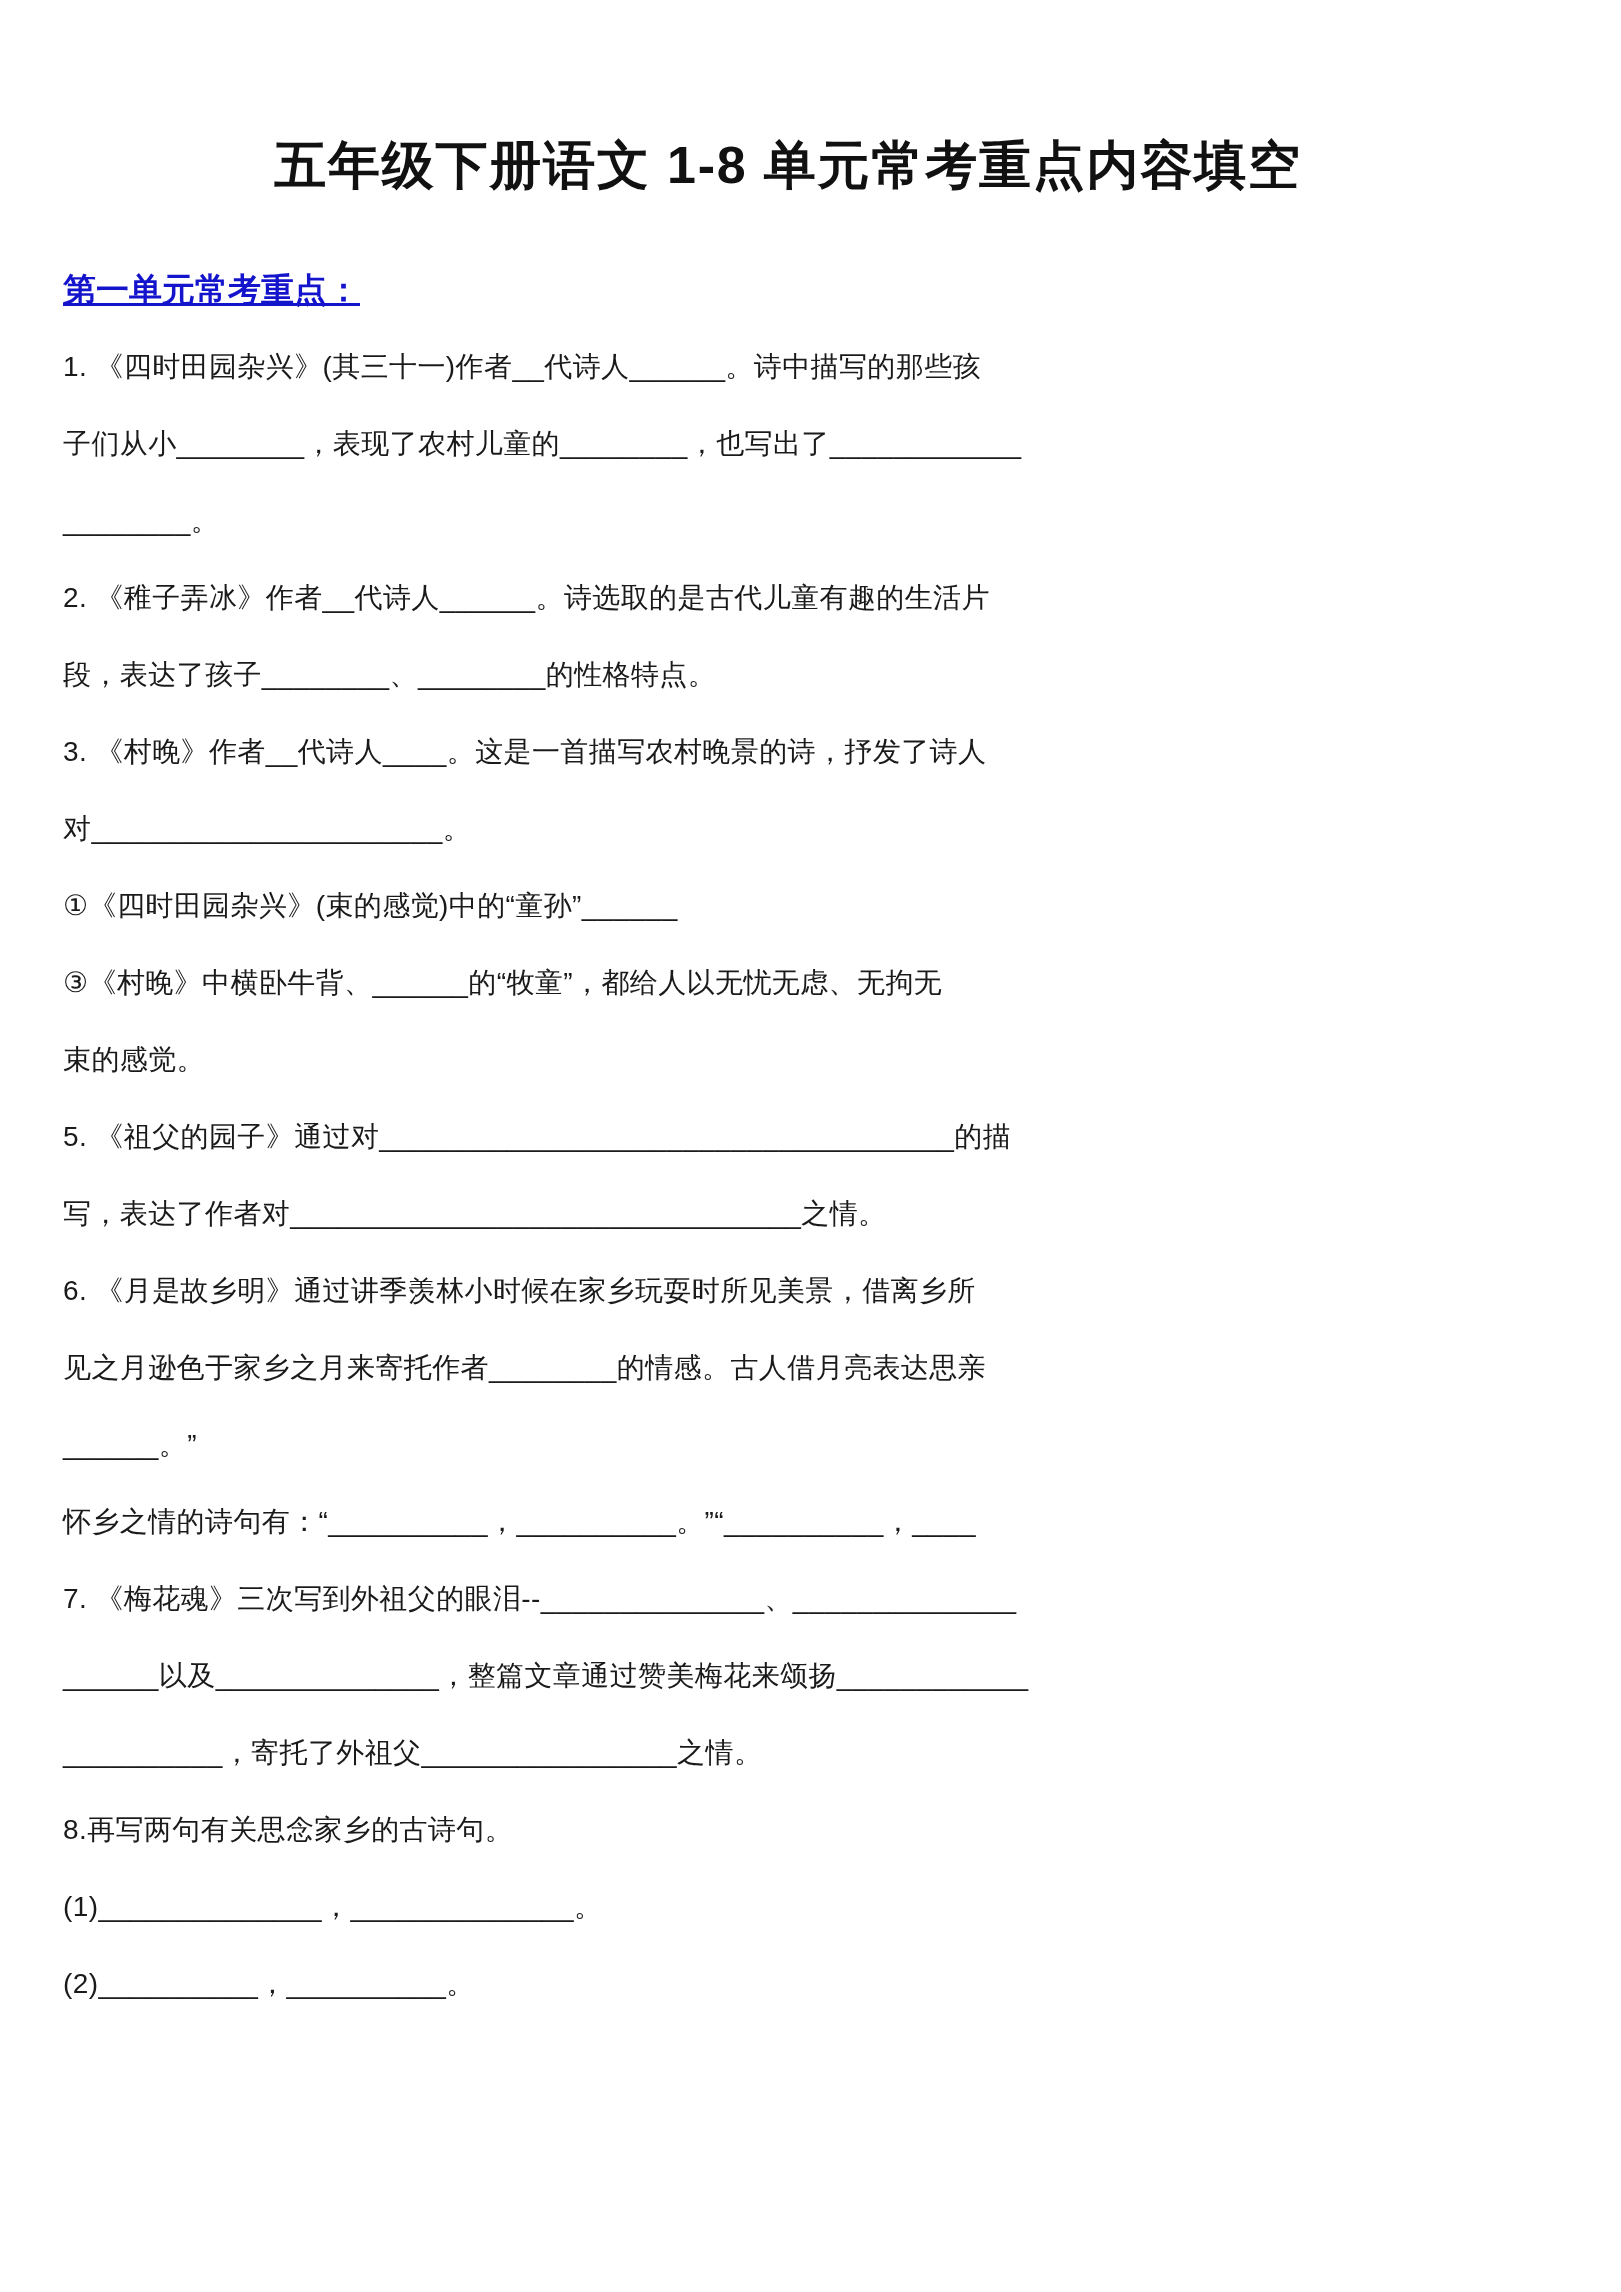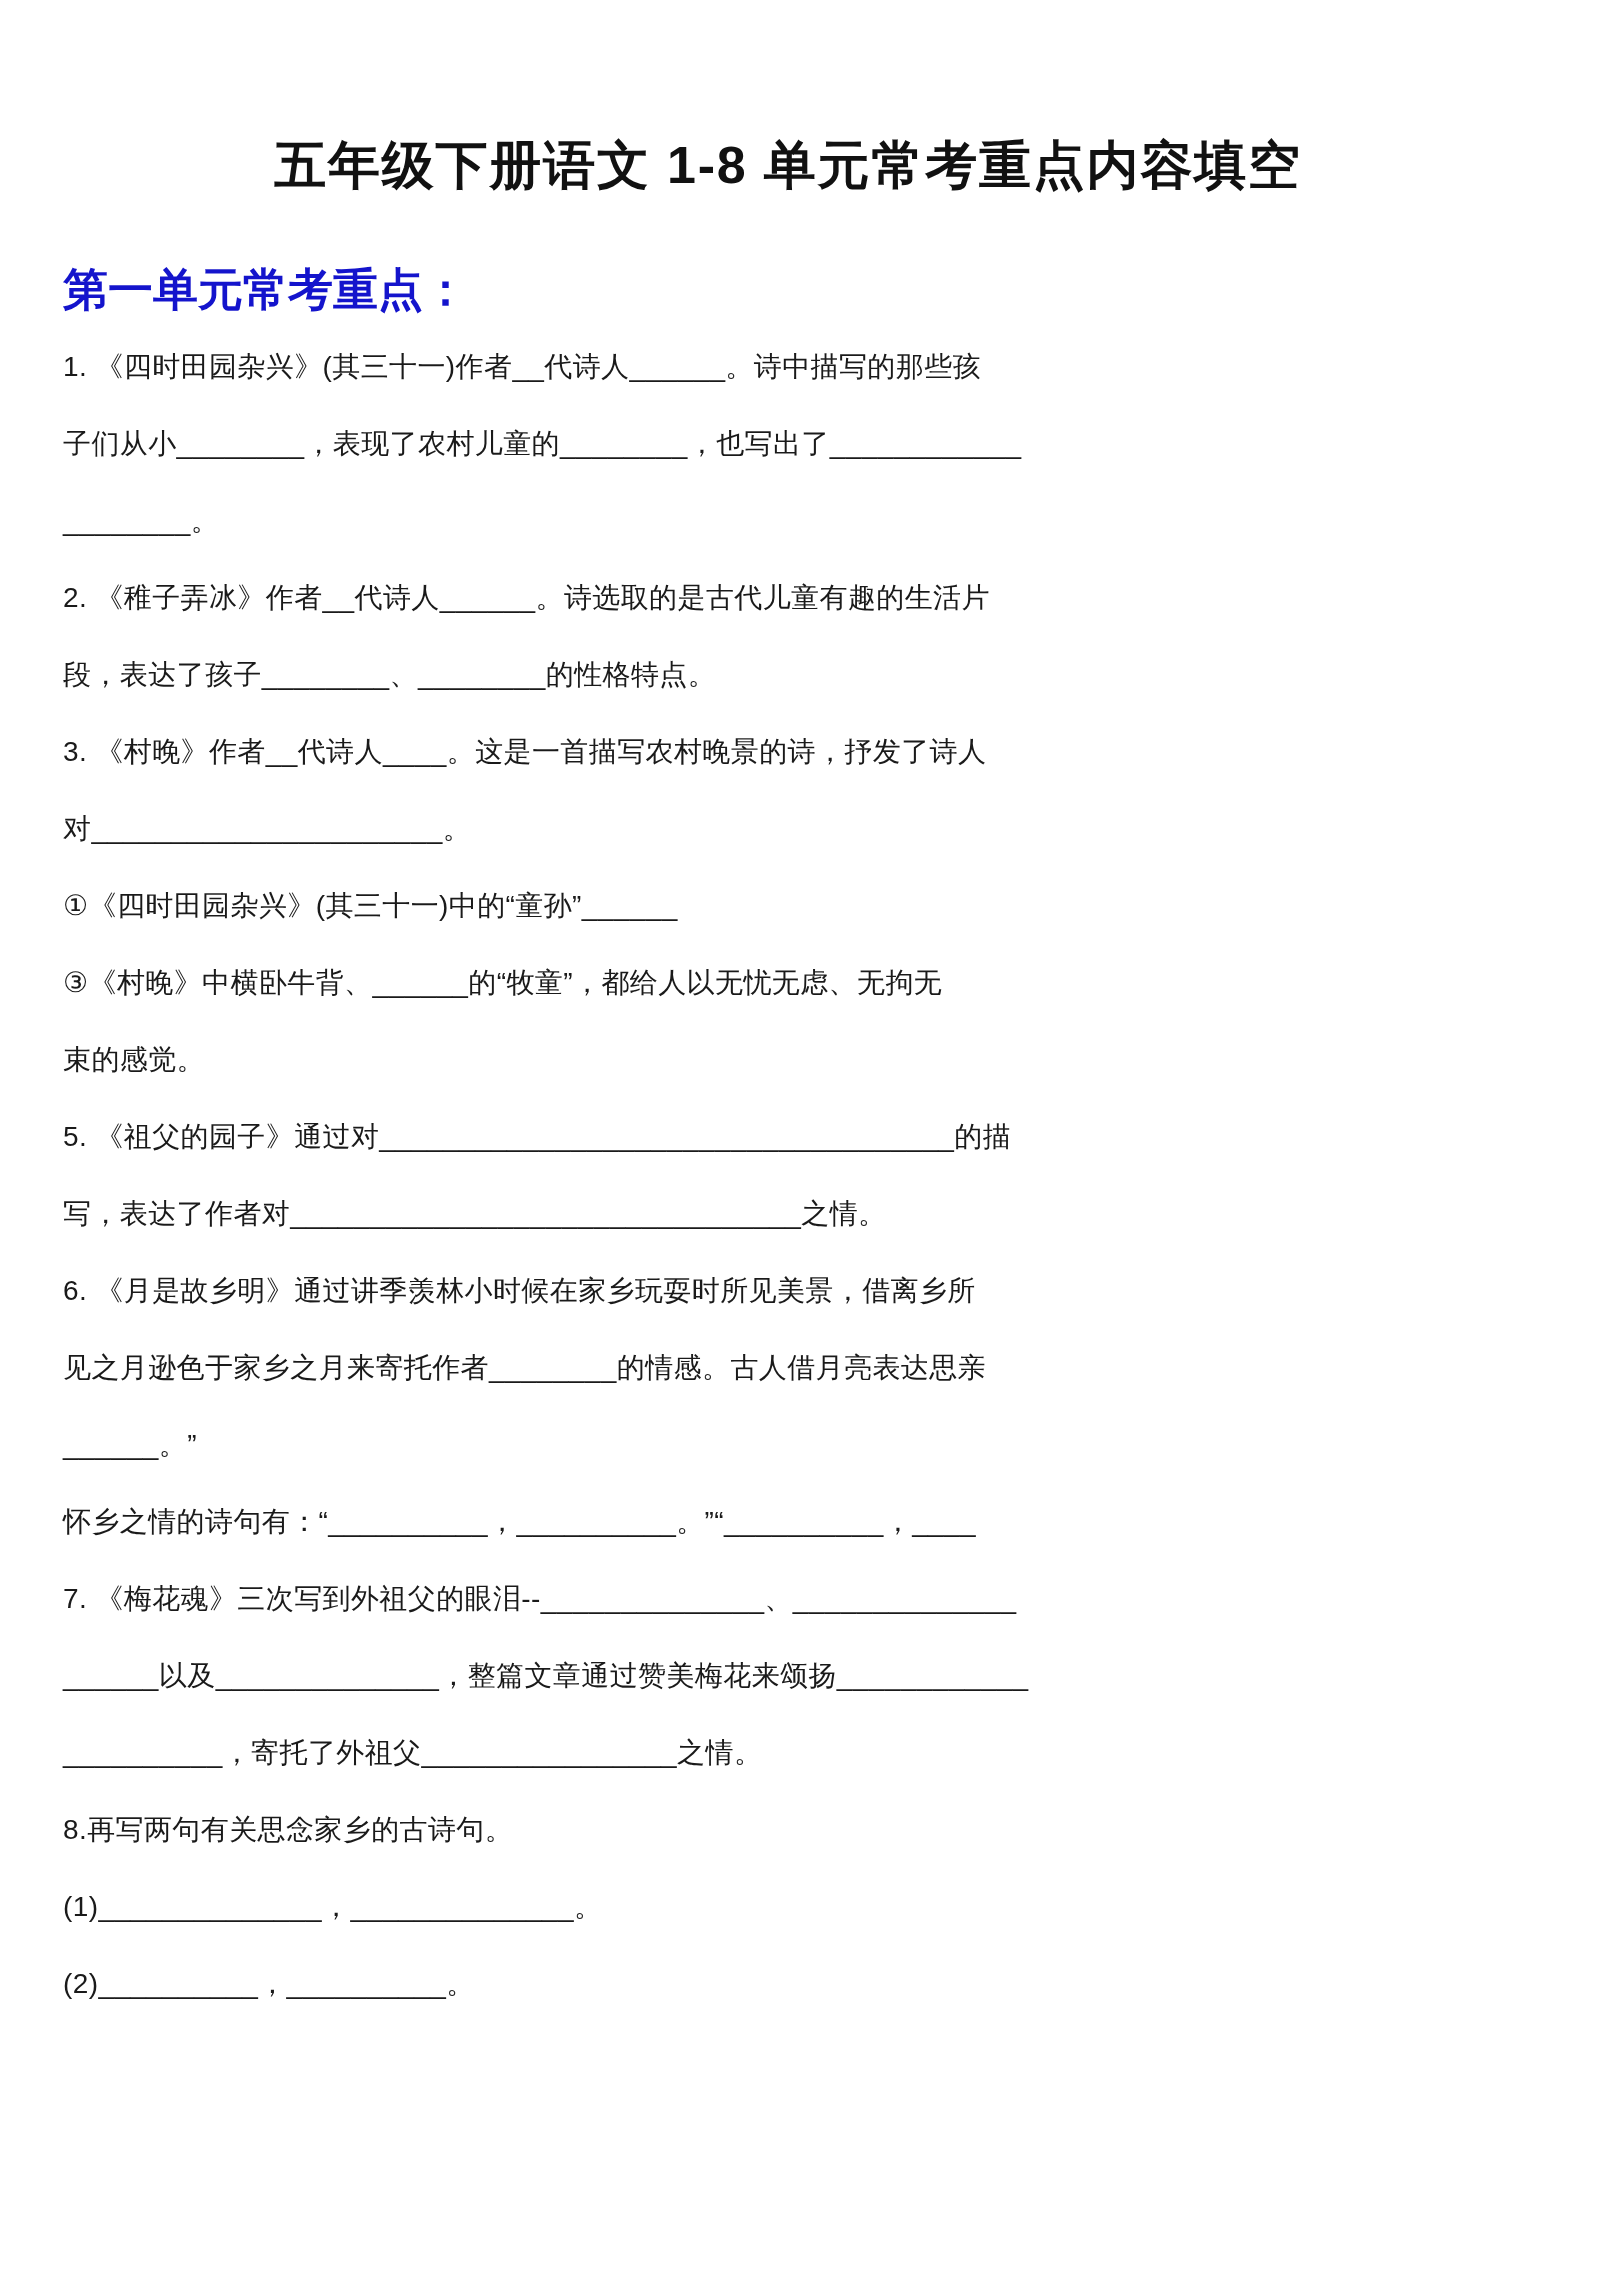--- a/index.html
+++ b/index.html
@@ -25,26 +25,27 @@
     padding-top: 134px;
     text-align: center;
     font-size: 52px;
     font-weight: bold;
     letter-spacing: 1.8px;
     color: #111111;
     line-height: 1.2;
   }
   .heading {
     margin-top: 56px;
-    font-size: 45px;
+    font-size: 33px;
     font-weight: bold;
     color: #1414cc;
     line-height: 76px;
     height: 76px;
     white-space: nowrap;
+    text-decoration: underline;
   }
   .content {
     margin-top: 0;
   }
   .line {
     font-size: 28px;
     line-height: 77px;
     height: 77px;
     white-space: nowrap;
     color: #1a1a1a;
@@ -58,21 +59,21 @@
   <h1 class="title">五年级下册语文 1-8 单元常考重点内容填空</h1>
   <div class="heading" style="color: rgb(20, 20, 204);">第一单元常考重点：</div>
   <div class="content" id="lines-container">
       <div class="line">1. 《四时田园杂兴》(其三十一)作者__代诗人______。诗中描写的那些孩</div>
       <div class="line">子们从小________，表现了农村儿童的________，也写出了____________</div>
       <div class="line">________。</div>
       <div class="line">2. 《稚子弄冰》作者__代诗人______。诗选取的是古代儿童有趣的生活片</div>
       <div class="line">段，表达了孩子________、________的性格特点。</div>
       <div class="line">3. 《村晚》作者__代诗人____。这是一首描写农村晚景的诗，抒发了诗人</div>
       <div class="line">对______________________。</div>
-      <div class="line">①《四时田园杂兴》(其三十一)中的“童孙”______</div>
+      <div class="line">①《四时田园杂兴》(束的感觉)中的“童孙”______</div>
       <div class="line">③《村晚》中横卧牛背、______的“牧童”，都给人以无忧无虑、无拘无</div>
       <div class="line">束的感觉。</div>
       <div class="line">5. 《祖父的园子》通过对____________________________________的描</div>
       <div class="line">写，表达了作者对________________________________之情。</div>
       <div class="line">6. 《月是故乡明》通过讲季羡林小时候在家乡玩耍时所见美景，借离乡所</div>
       <div class="line">见之月逊色于家乡之月来寄托作者________的情感。古人借月亮表达思亲</div>
       <div class="line">______。”</div>
       <div class="line">怀乡之情的诗句有：“__________，__________。”“__________，____</div>
       <div class="line">7. 《梅花魂》三次写到外祖父的眼泪--______________、______________</div>
       <div class="line">______以及______________，整篇文章通过赞美梅花来颂扬____________</div>

